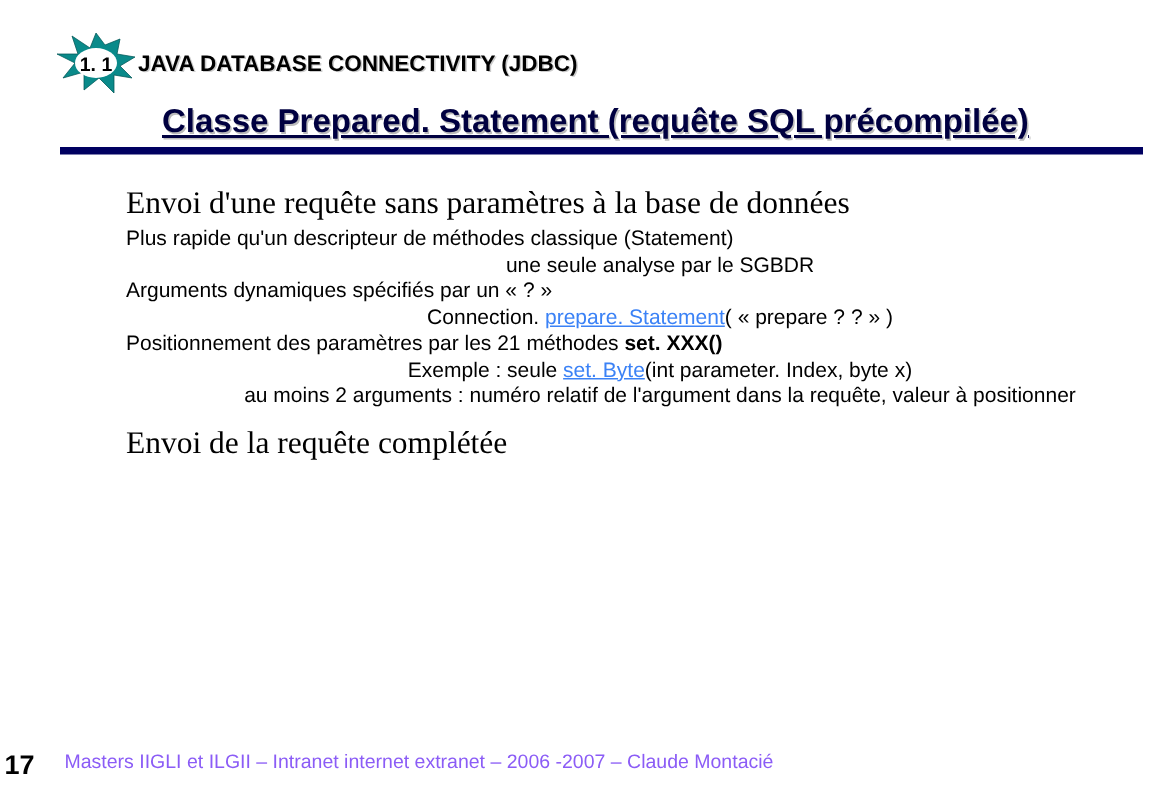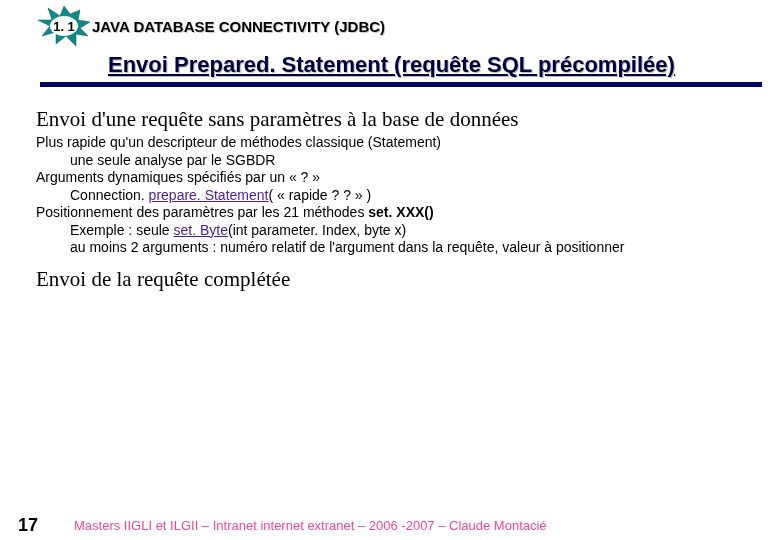--- a/index.html
+++ b/index.html
@@ -8,21 +8,21 @@
     width: 780px;
     height: 540px;
     background: #fff;
     font-family: Arial, Helvetica, sans-serif;
     position: relative;
     overflow: hidden;
   }
   .header-row {
     display: flex;
     align-items: center;
-    padding-top: 6px;
+    padding-top: 22px;
     padding-left: 36px;
   }
   .badge {
     position: relative;
     width: 56px;
     height: 40px;
     display: flex;
     align-items: center;
     justify-content: center;
   }
@@ -46,79 +46,78 @@
     text-decoration: underline;
     text-shadow: 1px 1px 0 #bbb;
     margin: 6px 0 4px 108px;
   }
   .hr-navy {
     height: 5px;
     background: #000060;
     margin: 0 18px 0 40px;
   }
   .content {
-    padding: 14px 18px 0 36px;
+    padding: 14px 18px 0 84px;
   }
   .h2 {
     font-family: "Times New Roman", Times, serif;
     font-size: 21px;
     margin: 6px 0 2px 0;
   }
   .p {
     font-size: 14px;
     margin: 0;
     line-height: 1.25;
   }
-  .indent1 { padding-left: 34px; }
-  .link-like { color: #4c1d95; text-decoration: underline; }
+  .indent1 { padding-left: 34px; text-align: center; }
+  .link-like { color: #3b82f6; text-decoration: underline; }
   .footer {
     position: absolute;
-    bottom: 4px;
+    bottom: 19px;
     left: 0;
     width: 100%;
     display: flex;
-    align-items: center;
-    padding-left: 18px;
+    padding-left: 3px;
   }
   .page-num {
     font-weight: bold;
     font-size: 18px;
     width: 34px;
   }
   .footer-text {
     font-size: 13px;
-    color: #ec4899;
-    margin-left: 22px;
+    color: #8b5cf6;
+    margin-left: 6px;
   }
 </style>
 </head>
 <body>
 
 <div class="header-row">
   <div class="badge">
     <svg width="56" height="40" viewBox="0 0 56 40">
       <polygon points="28,0 34,8 44,4 42,14 54,16 44,22 52,30 40,28 40,40 30,30 20,38 20,26 6,30 14,20 2,14 16,14 12,2 24,10" fill="#0a8a8a" stroke="#055" stroke-width="0.5"></polygon>
       <ellipse cx="28" cy="20" rx="14" ry="10" fill="#fff"></ellipse>
     </svg>
     <span class="badge-text">1. 1</span>
   </div>
   <span class="chapter">JAVA DATABASE CONNECTIVITY (JDBC)</span>
 </div>
 
-<div class="title">Envoi Prepared. Statement (requête SQL précompilée)</div>
+<div class="title">Classe Prepared. Statement (requête SQL précompilée)</div>
 <div class="hr-navy"></div>
 
 <div class="content">
 
   <div class="h2">Envoi d'une requête sans paramètres à la base de données</div>
   <p class="p">Plus rapide qu'un descripteur de méthodes  classique (Statement)</p>
   <p class="p indent1">une seule analyse par le SGBDR</p>
   <p class="p">Arguments dynamiques spécifiés par un « ? »</p>
   <p class="p indent1">
-    <span>Connection. </span><span class="link-like">prepare. Statement</span><span>( « rapide ? ? » )</span>
+    <span>Connection. </span><span class="link-like">prepare. Statement</span><span>( « prepare ? ? » )</span>
   </p>
 
   <p class="p">
     <span>Positionnement des paramètres par les 21 méthodes </span><b>set. XXX()</b>
   </p>
   <p class="p indent1">
     <span>Exemple : seule </span><span class="link-like">set. Byte</span><span>(int parameter. Index, </span><span>byte</span><span> x)</span>
   </p>
   <p class="p indent1">au moins  2 arguments : numéro relatif de l'argument dans la requête, valeur à positionner</p>
 

